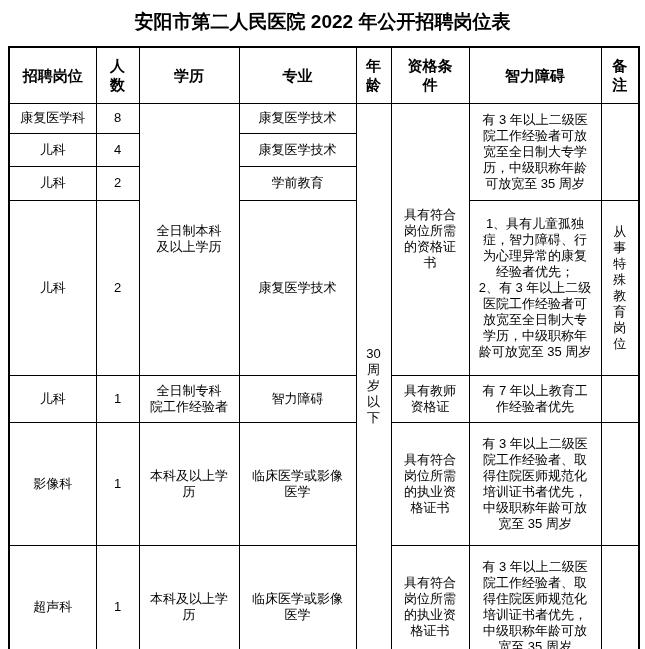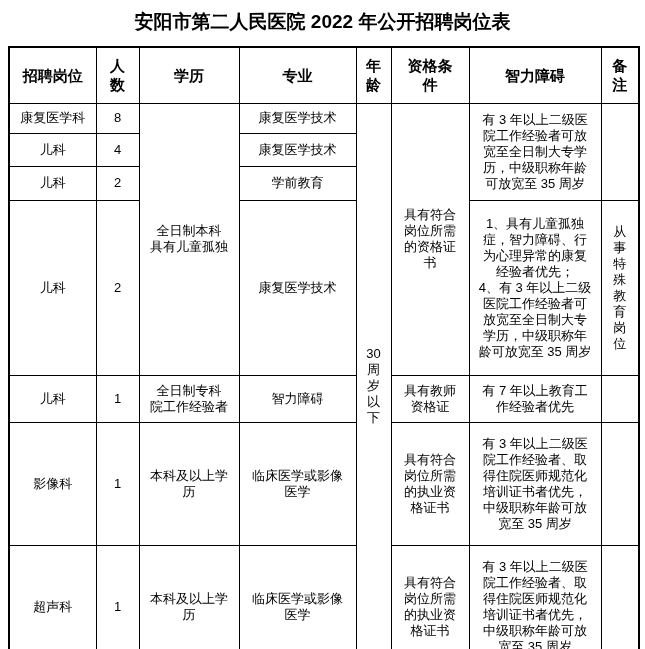--- a/index.html
+++ b/index.html
@@ -100,21 +100,21 @@
 件</th>
       <th>智力障碍</th>
       <th>备
 注</th>
     </tr>
 
     <tr class="r1">
       <td>康复医学科</td>
       <td>8</td>
       <td rowspan="4">全日制本科
-具有儿童孤独</td>
+及以上学历</td>
       <td>康复医学技术</td>
       <td rowspan="7" class="age-cell">30
 周
 岁
 以
 下</td>
       <td rowspan="4">具有符合
 岗位所需
 的资格证
 书</td>
@@ -139,21 +139,21 @@
     </tr>
 
     <tr class="r4">
       <td>儿科</td>
       <td>2</td>
       <td>康复医学技术</td>
       <td>1、具有儿童孤独
 症，智力障碍、行
 为心理异常的康复
 经验者优先；
-4、有 3 年以上二级
+2、有 3 年以上二级
 医院工作经验者可
 放宽至全日制大专
 学历，中级职称年
 龄可放宽至 35 周岁</td>
       <td class="vertical-cell">从
 事
 特
 殊
 教
 育

